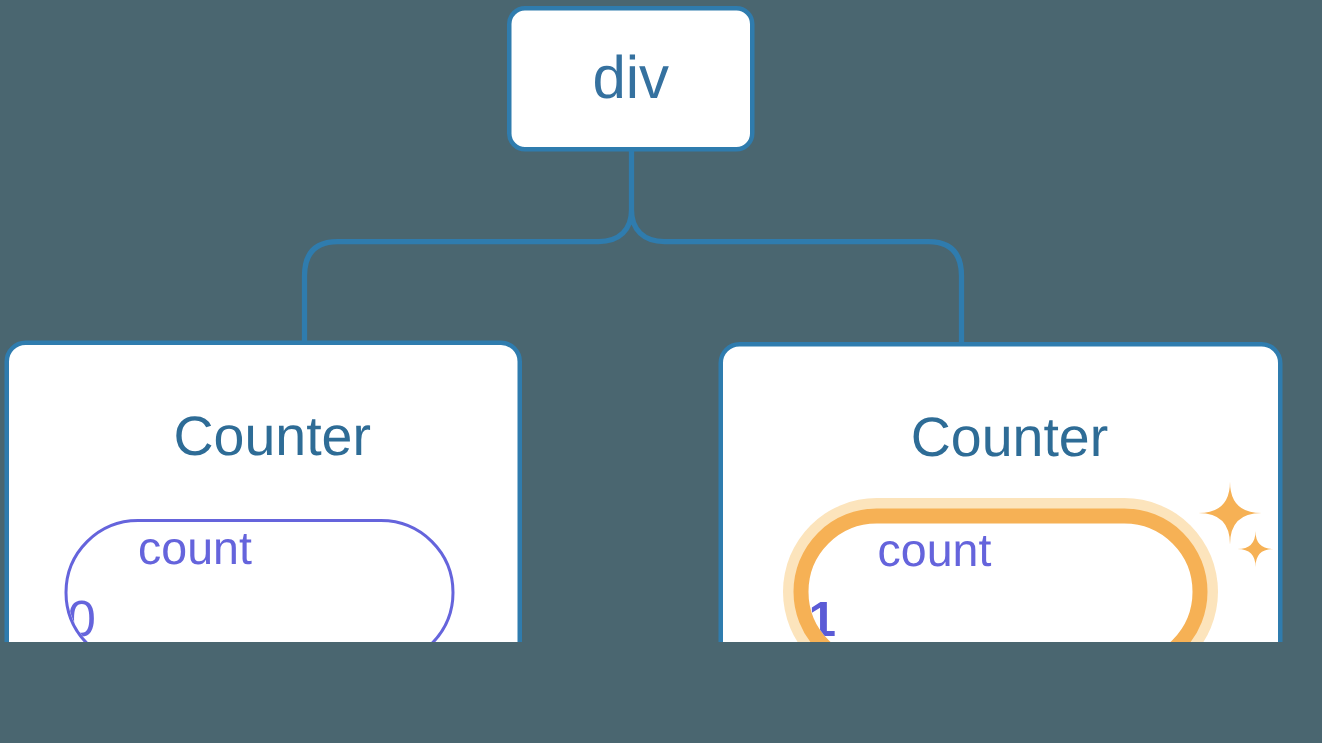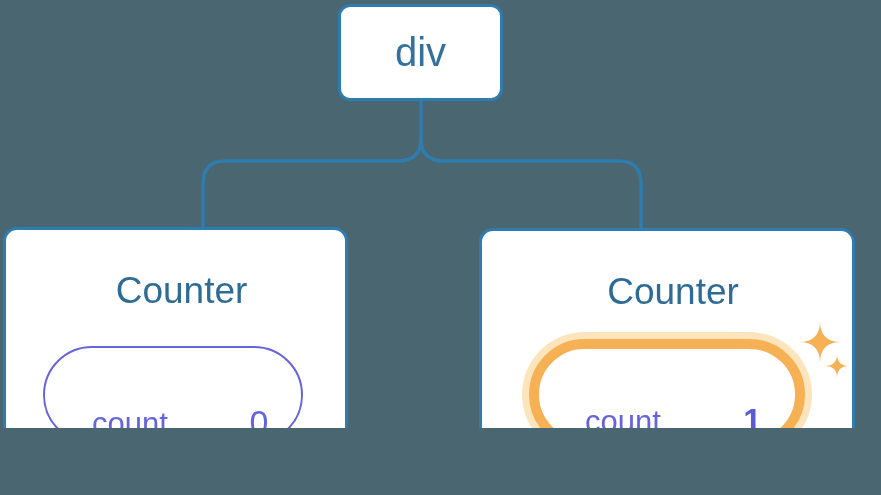--- a/index.html
+++ b/index.html
@@ -51,22 +51,23 @@
     text-align: center;
     font-size: 37px;
     font-weight: 500;
     color: #2E6C96;
   }
   .pill {
     position: absolute;
     box-sizing: border-box;
     background: #ffffff;
     display: flex;
-    align-items: flex-end;
+    align-items: flex-start;
     overflow: hidden;
+    flex-direction: column;
   }
   .pill-plain {
     left: 37px; top: 116px;
     width: 260px; height: 98px;
     border: 2px solid #6564DC;
     border-radius: 49px;
   }
   .pill-highlight {
     left: 47px; top: 108px;
     width: 276px; height: 111px;

